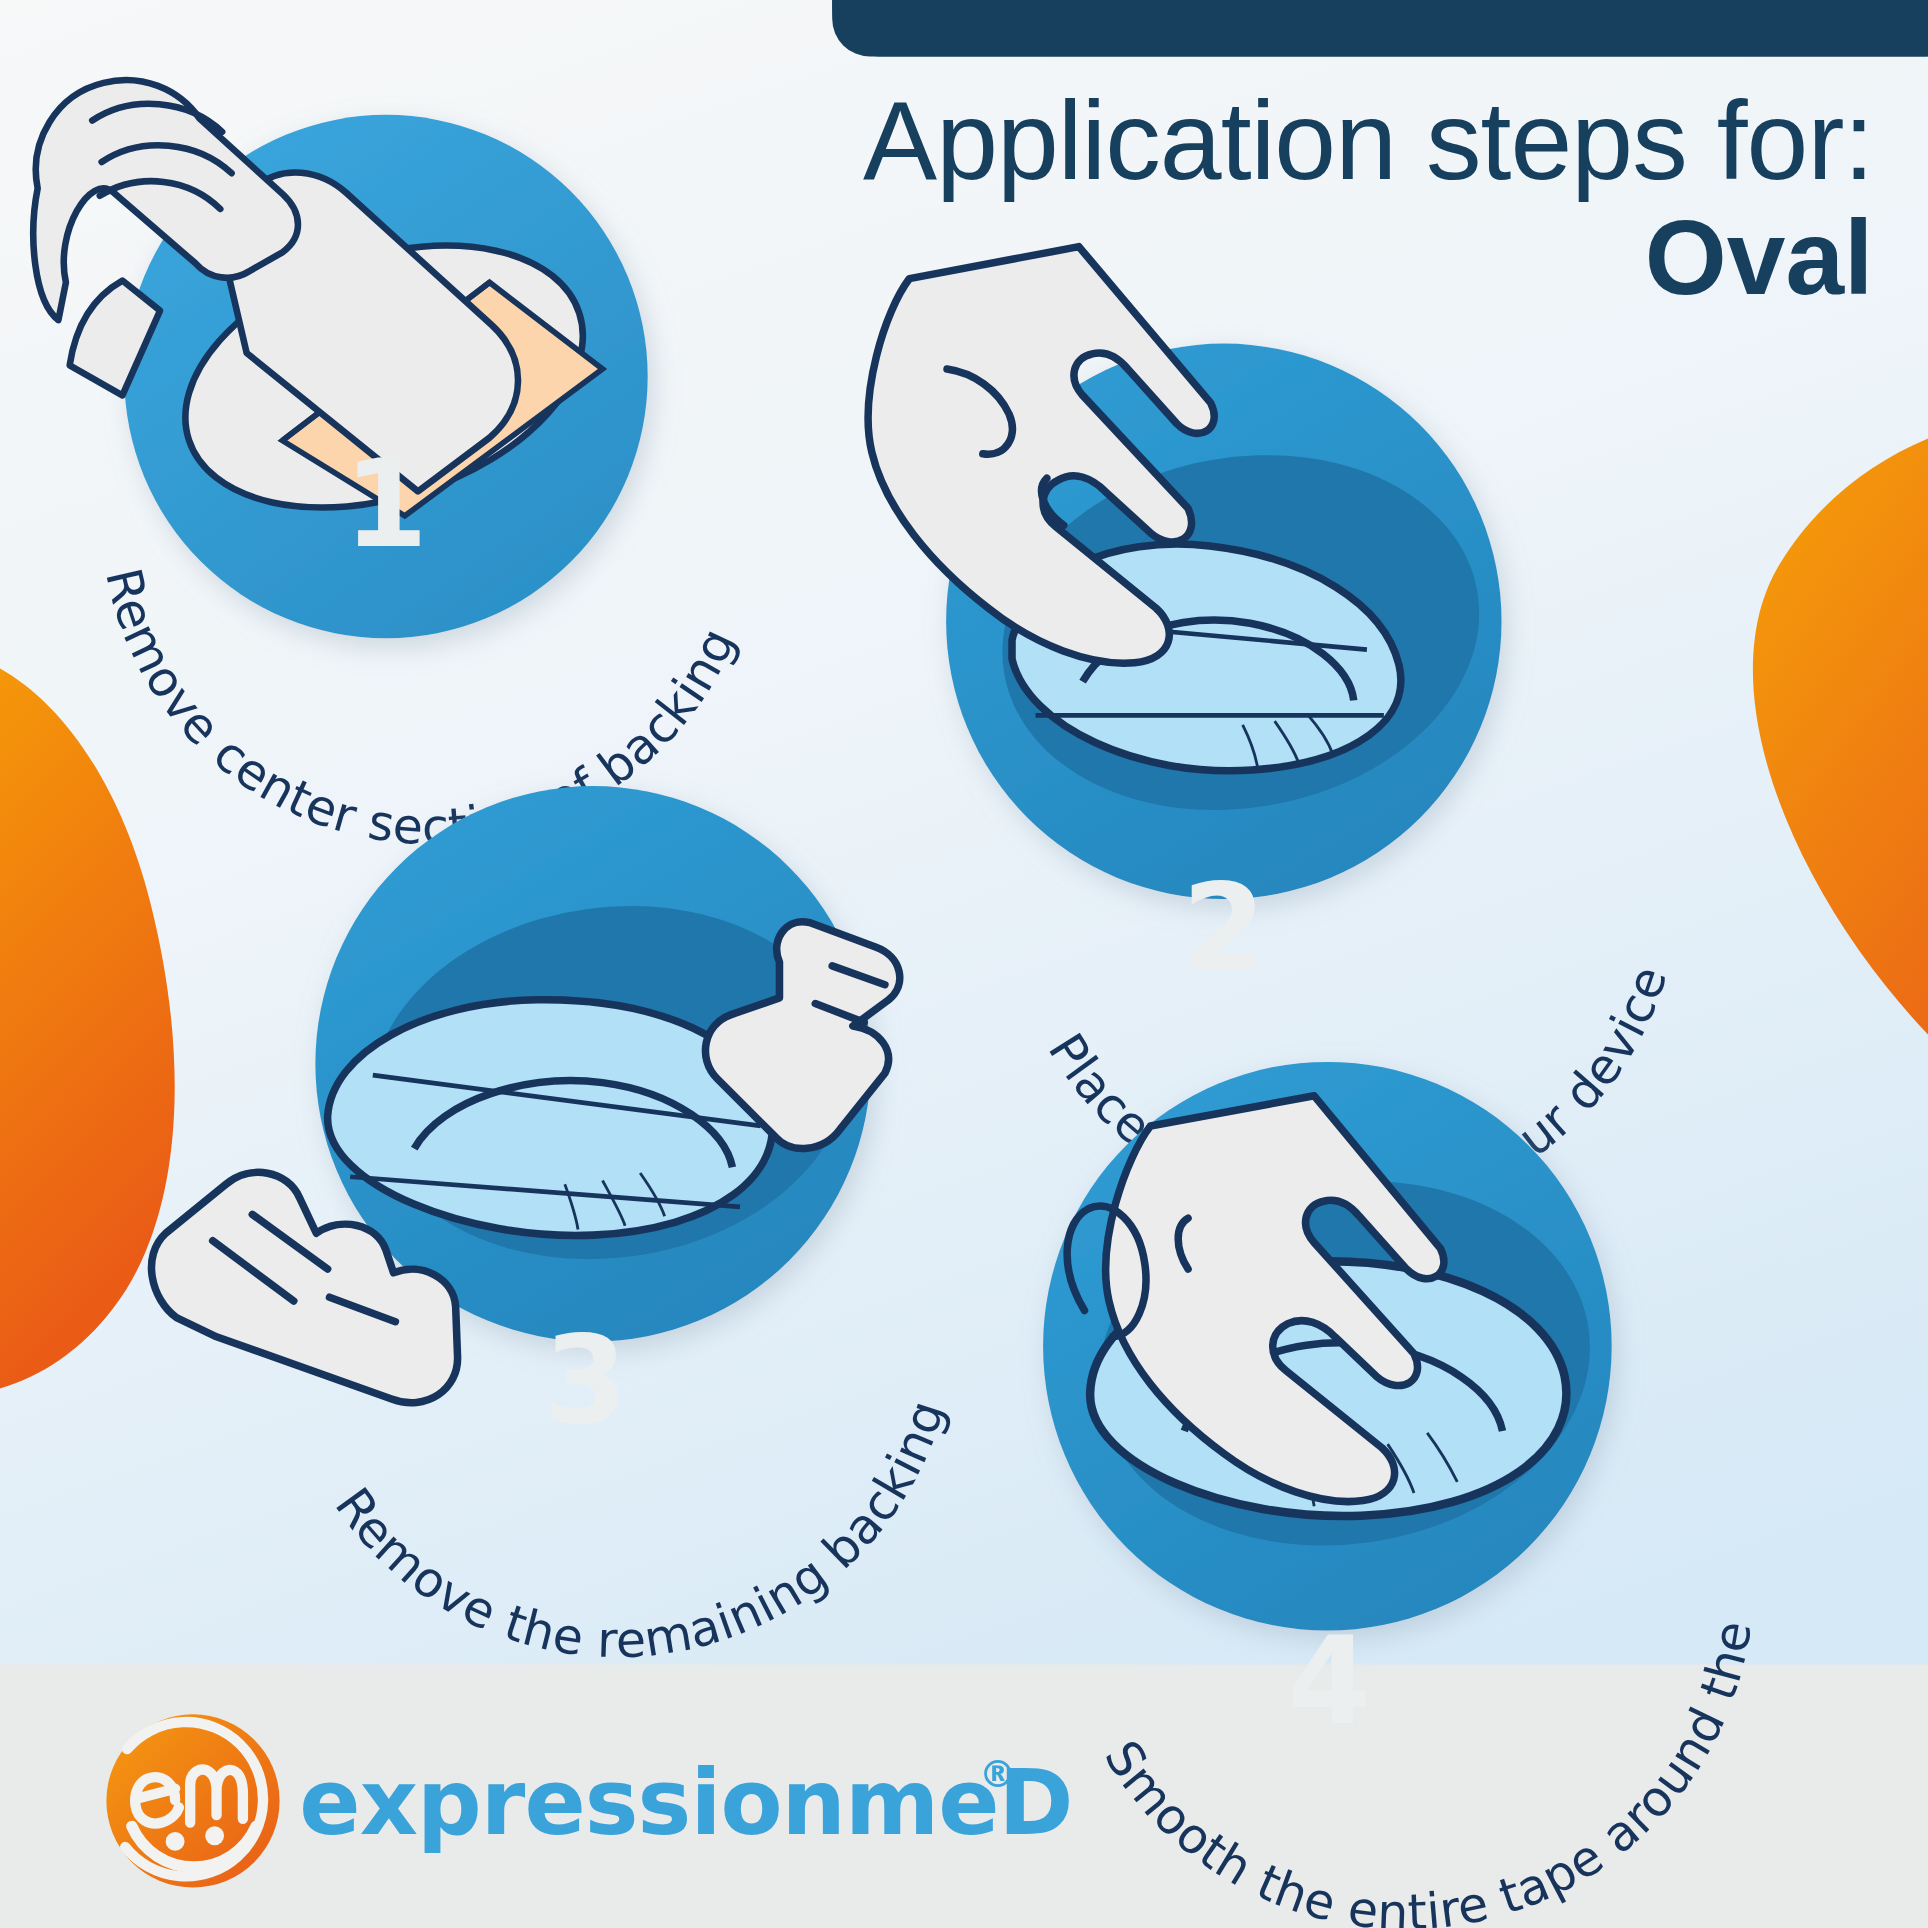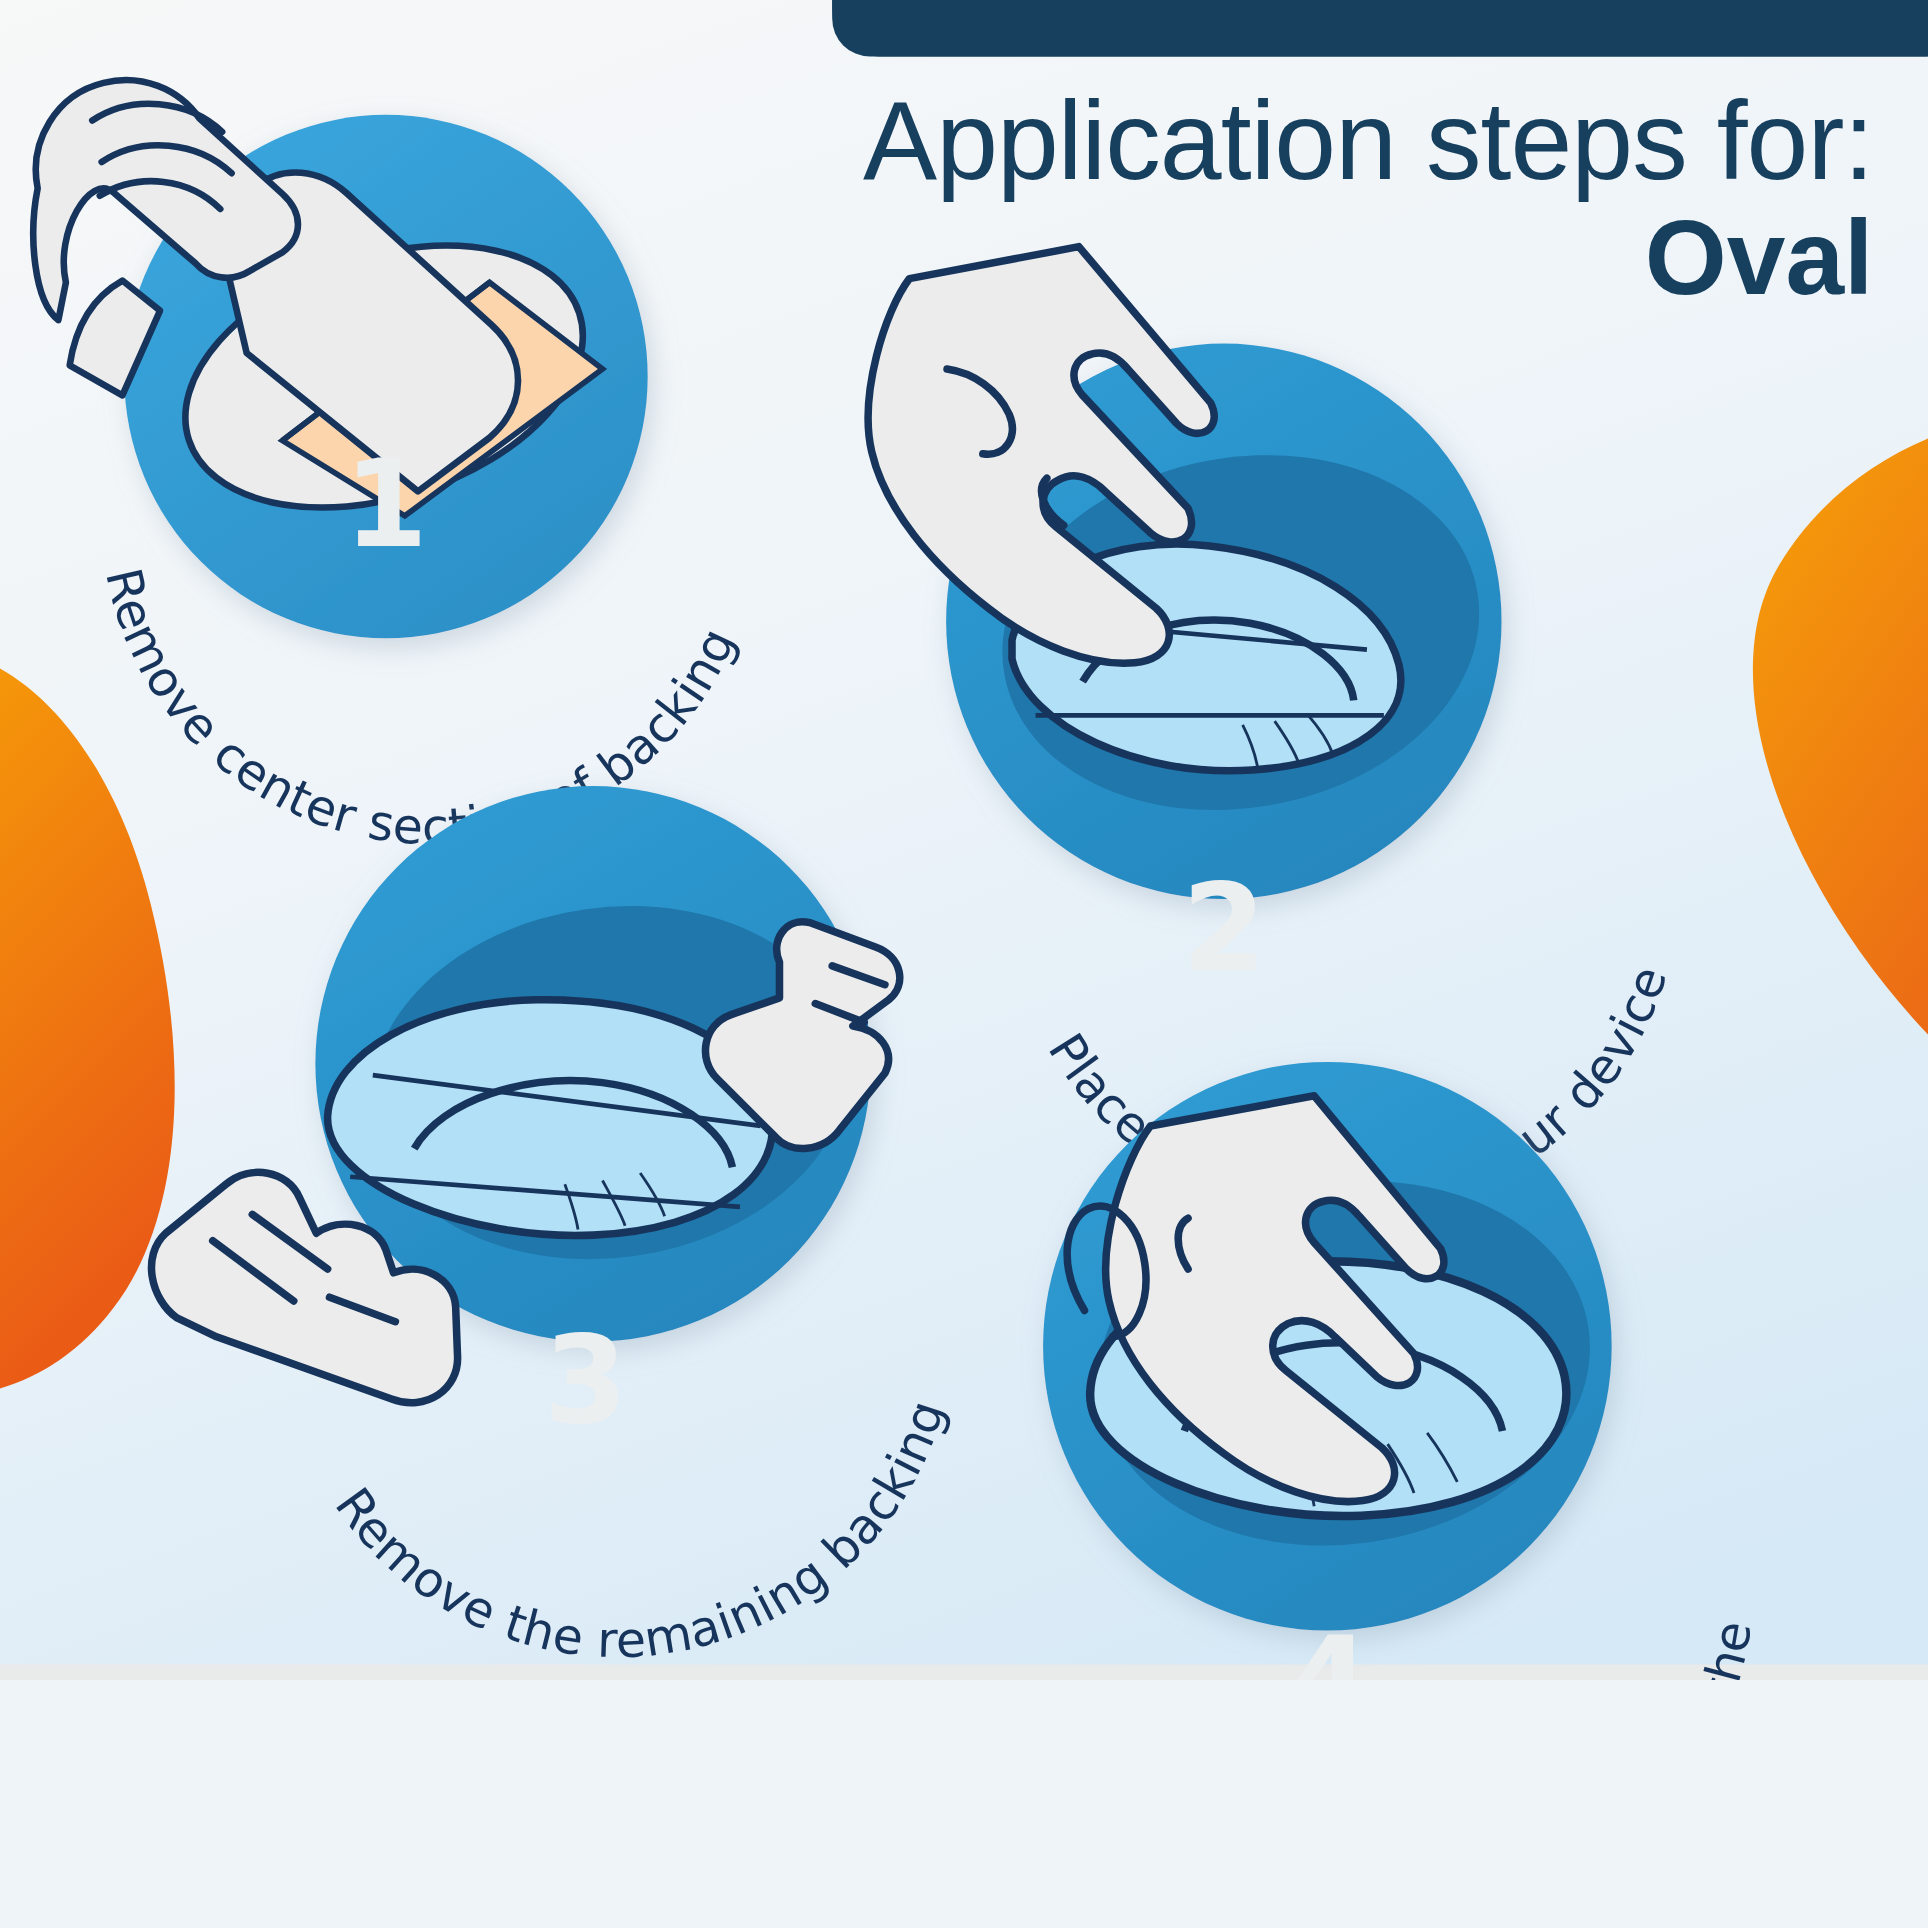--- a/index.html
+++ b/index.html
@@ -1,21 +1,21 @@
 <!DOCTYPE html>
 <html style="font-size:15px"><head>
 <meta charset="utf-8">
 <style>
   html,body{margin:0;padding:0;}
   body{
     width:1928px;height:1928px;overflow:hidden;
     font-family:"Liberation Sans", sans-serif;
     background:#eef4f8;
   }
-  #stage{position:relative;width:1928px;height:1680px;overflow:hidden;}
+  #stage{position:relative;width:1928px;height:1928px;overflow:hidden;}
   #stage > svg{position:absolute;top:0;left:0;}
   .txt-curve{ font-family:"DejaVu Sans", sans-serif; font-size:52px; fill:#17355c; letter-spacing:0.5px;}
   .step-num{ font-family:"DejaVu Sans", sans-serif; font-weight:bold; font-size:128px; fill:#eceff0;}
   .title-thin{ font-family:"Liberation Sans", sans-serif; font-size:118px; fill:#17405f; letter-spacing:-1px;}
   .title-bold{ font-family:"Liberation Sans", sans-serif; font-weight:bold; font-size:112px; fill:#17405f;}
   .logo-word{ font-family:"DejaVu Sans", sans-serif; font-weight:bold; font-size:96px; fill:#3aa3da; letter-spacing:-1px;}
   .logo-reg{ font-family:"DejaVu Sans", sans-serif; font-weight:bold; font-size:40px; fill:#3aa3da;}
 </style>
 </head>
 <body>

